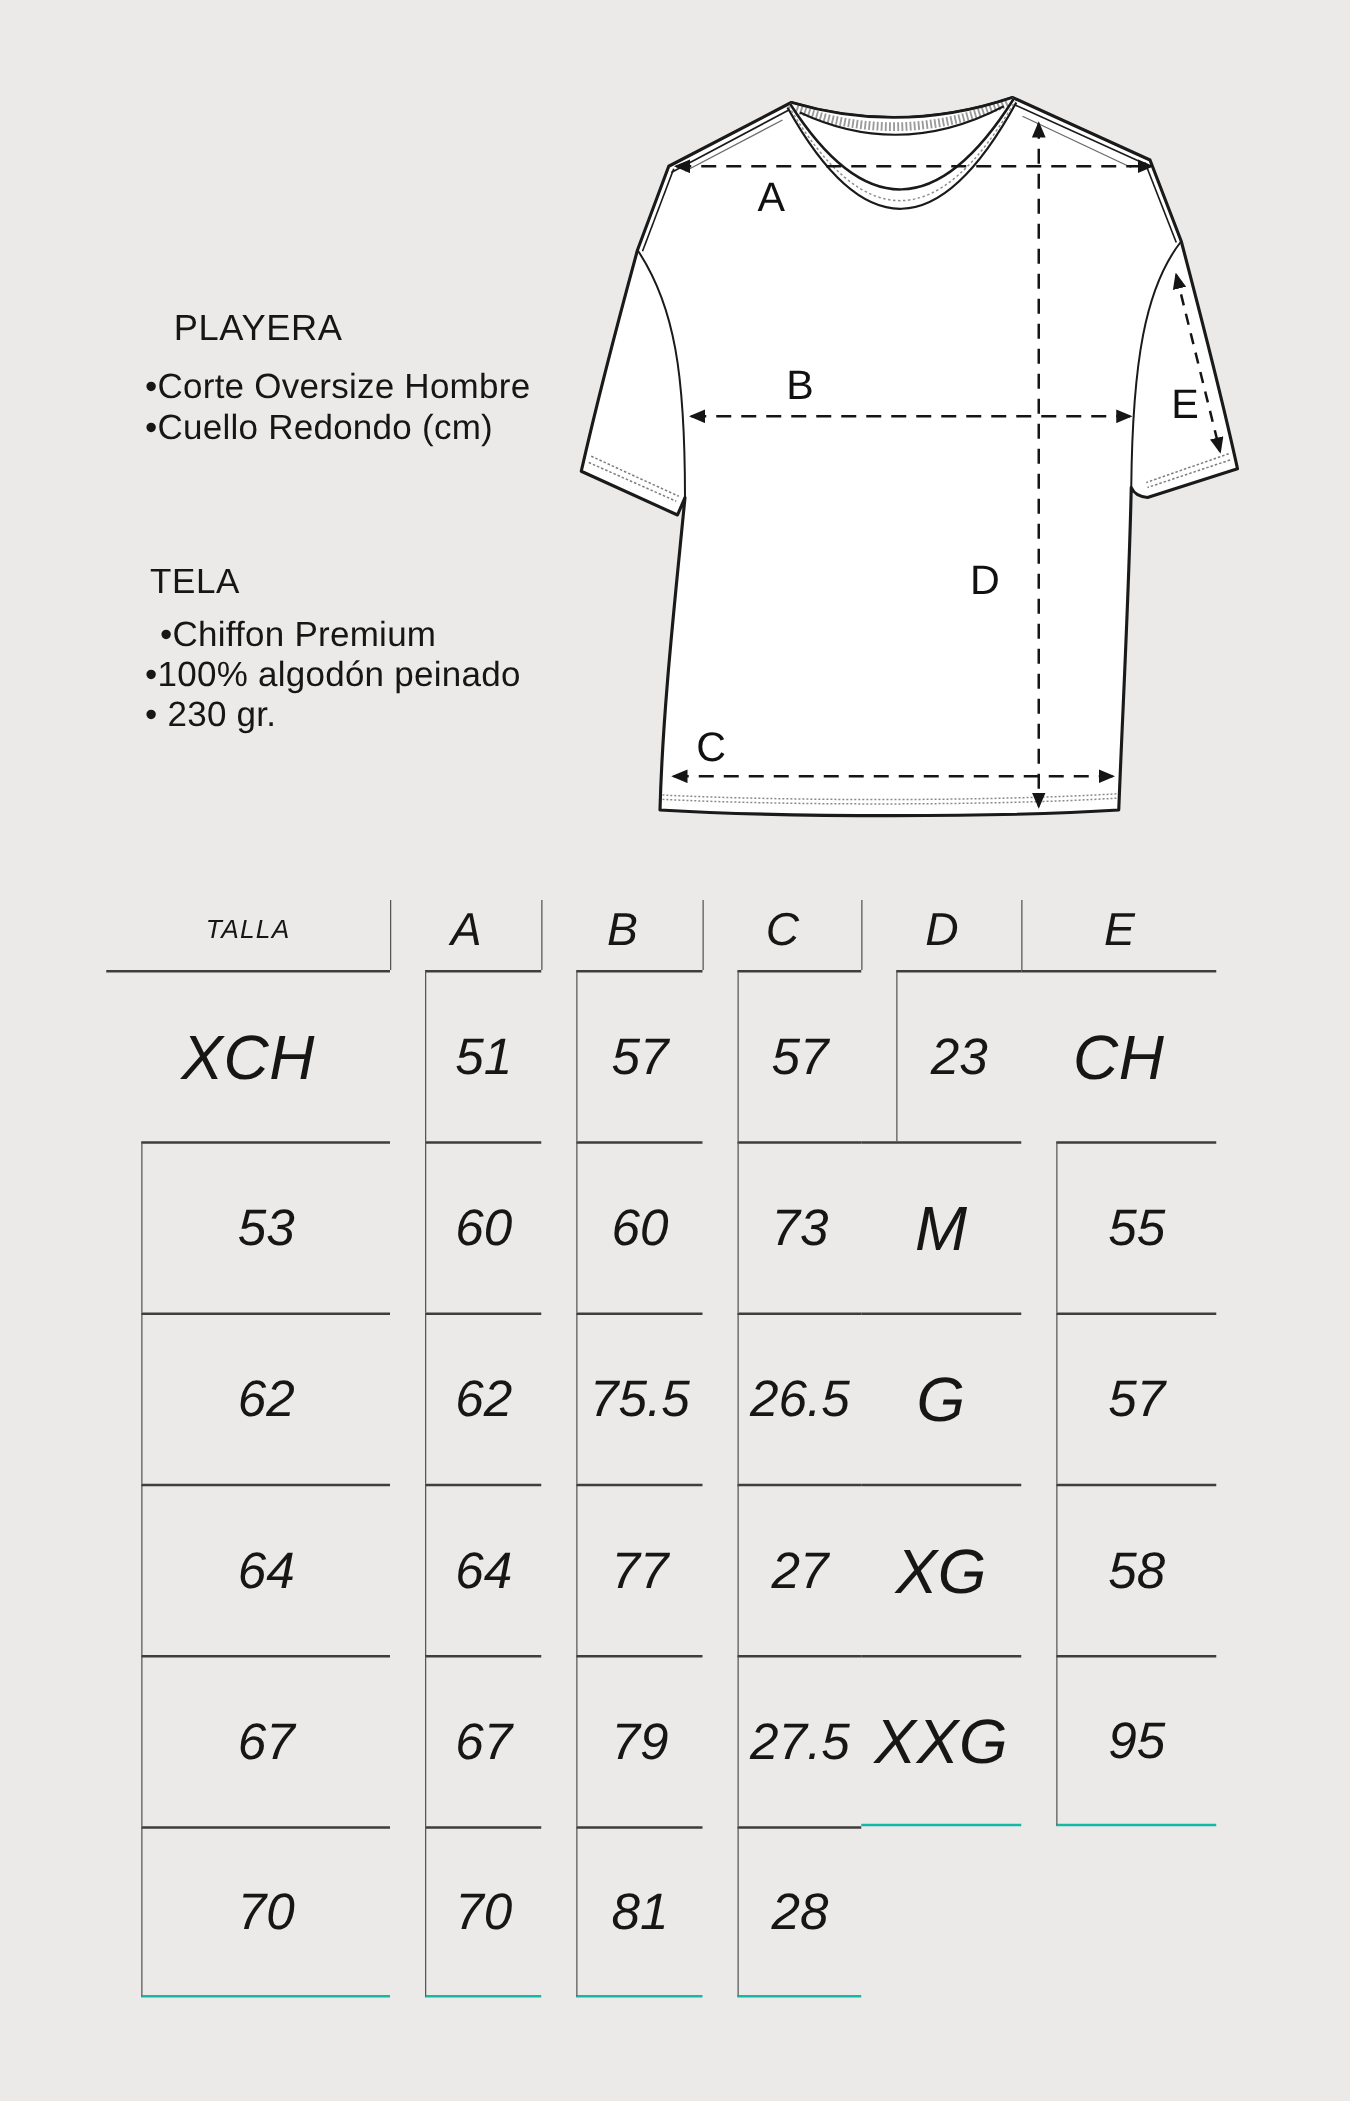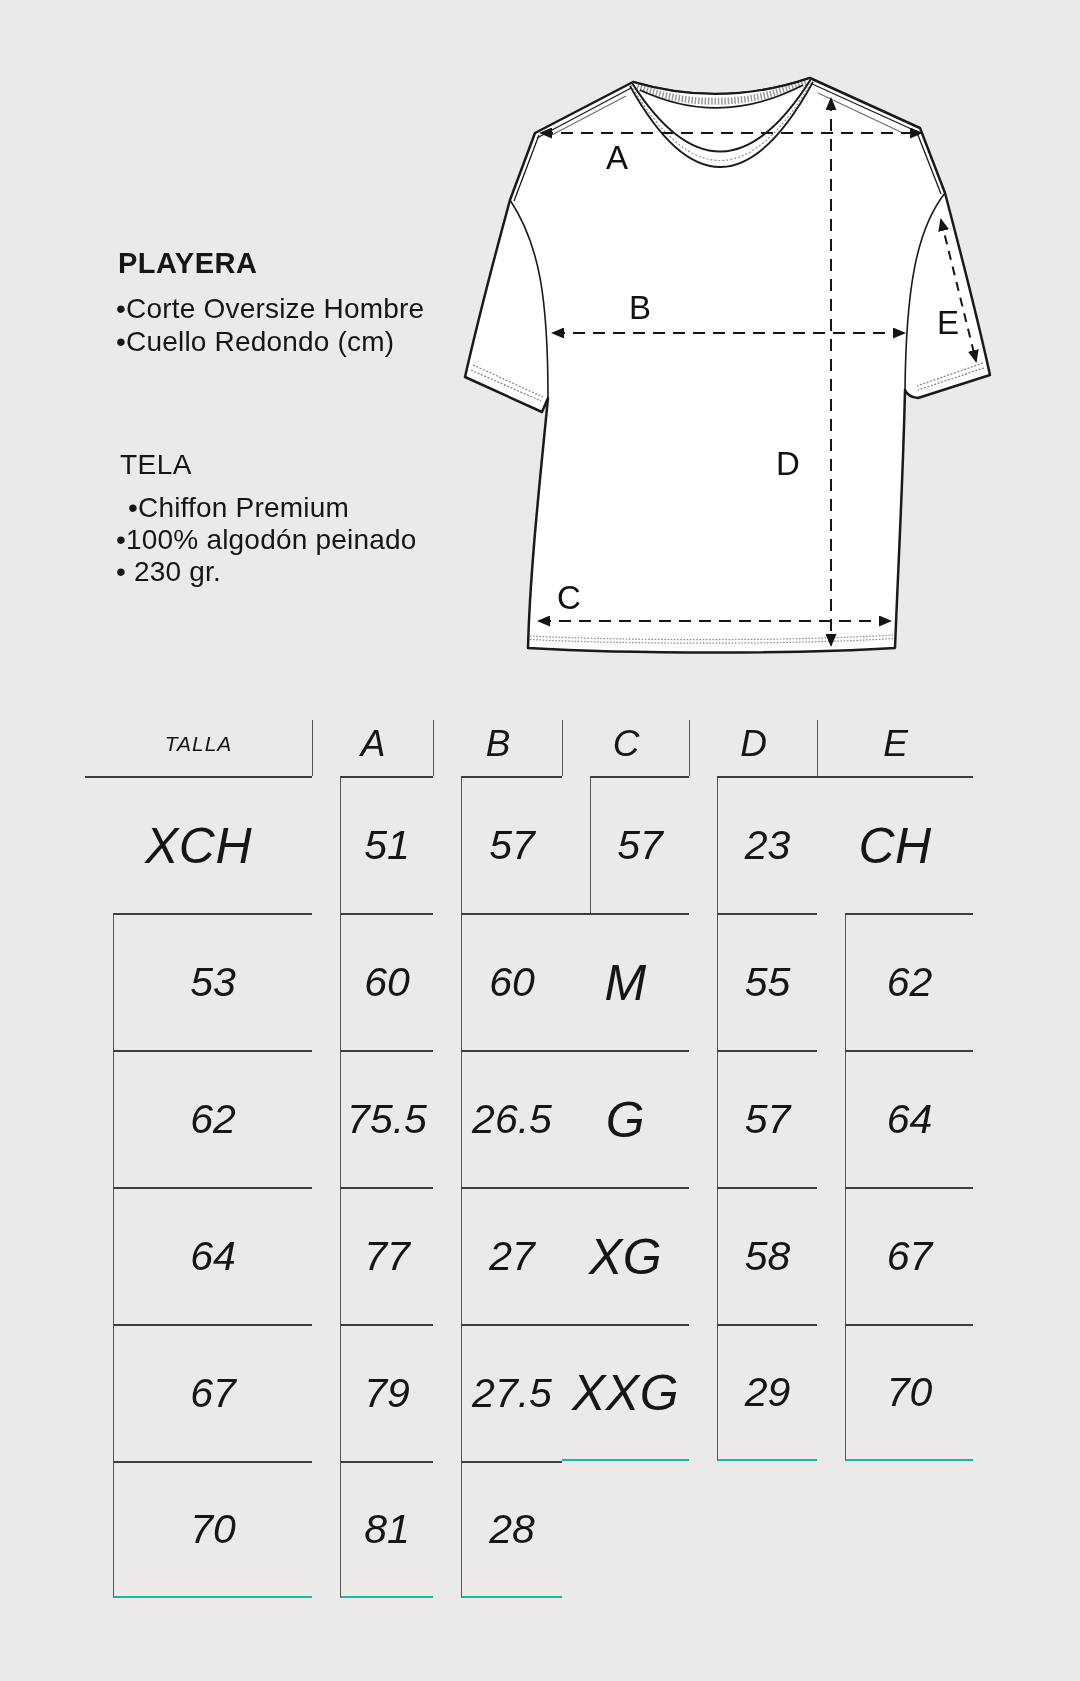--- a/index.html
+++ b/index.html
@@ -8,21 +8,21 @@
     position:relative;
     width:1080px; height:1681px;
     background:#ECEAE8;
     font-family:"Liberation Sans", sans-serif;
     color:#161616;
     overflow:hidden;
   }
   .abs { position:absolute; }
 
   
-  .info-title   { font-size:29px; letter-spacing:.5px; font-weight:700; }
+  .info-title   { font-size:29px; letter-spacing:.5px; font-weight:400;margin-left:21px; }
   .info-line    { font-size:28px; letter-spacing:.2px; font-weight:400; }
   .info-heading { font-size:28px; letter-spacing:.5px; font-weight:400; }
 
   
   .size-table {
     position:absolute; left:85px; top:720px; width:888px;
     display:grid;
     grid-template-columns:227px 121px 129px 127px 128px 156px;
     grid-template-rows:56px repeat(6,137px);
     font-style:italic;
@@ -147,20 +147,23 @@
     </div>
   <div class="cell size-value bl bt">
       <span>53</span>
     </div>
   <div class="cell size-value bl bt">
       <span>60</span>
     </div>
   <div class="cell size-value bl bt">
       <span>60</span>
     </div>
+  <div class="cell size-value bl bt">
+      <span>73</span>
+    </div>
 
   <div class="cell size-label bt">
       <span>M</span>
     </div>
   <div class="cell size-value bl bt">
       <span>55</span>
     </div>
   <div class="cell size-value bl bt">
       <span>62</span>
     </div>
@@ -209,21 +212,21 @@
       <span>79</span>
     </div>
   <div class="cell size-value bl bt">
       <span>27.5</span>
     </div>
 
   <div class="cell size-label bt bb">
       <span>XXG</span>
     </div>
   <div class="cell size-value bl bt bb">
-      <span>29</span>
+      <span>95</span>
     </div>
   <div class="cell size-value bl bt bb">
       <span>70</span>
     </div>
   <div class="cell size-value bl bt bb">
       <span>70</span>
     </div>
   <div class="cell size-value bl bt bb">
       <span>81</span>
     </div>

